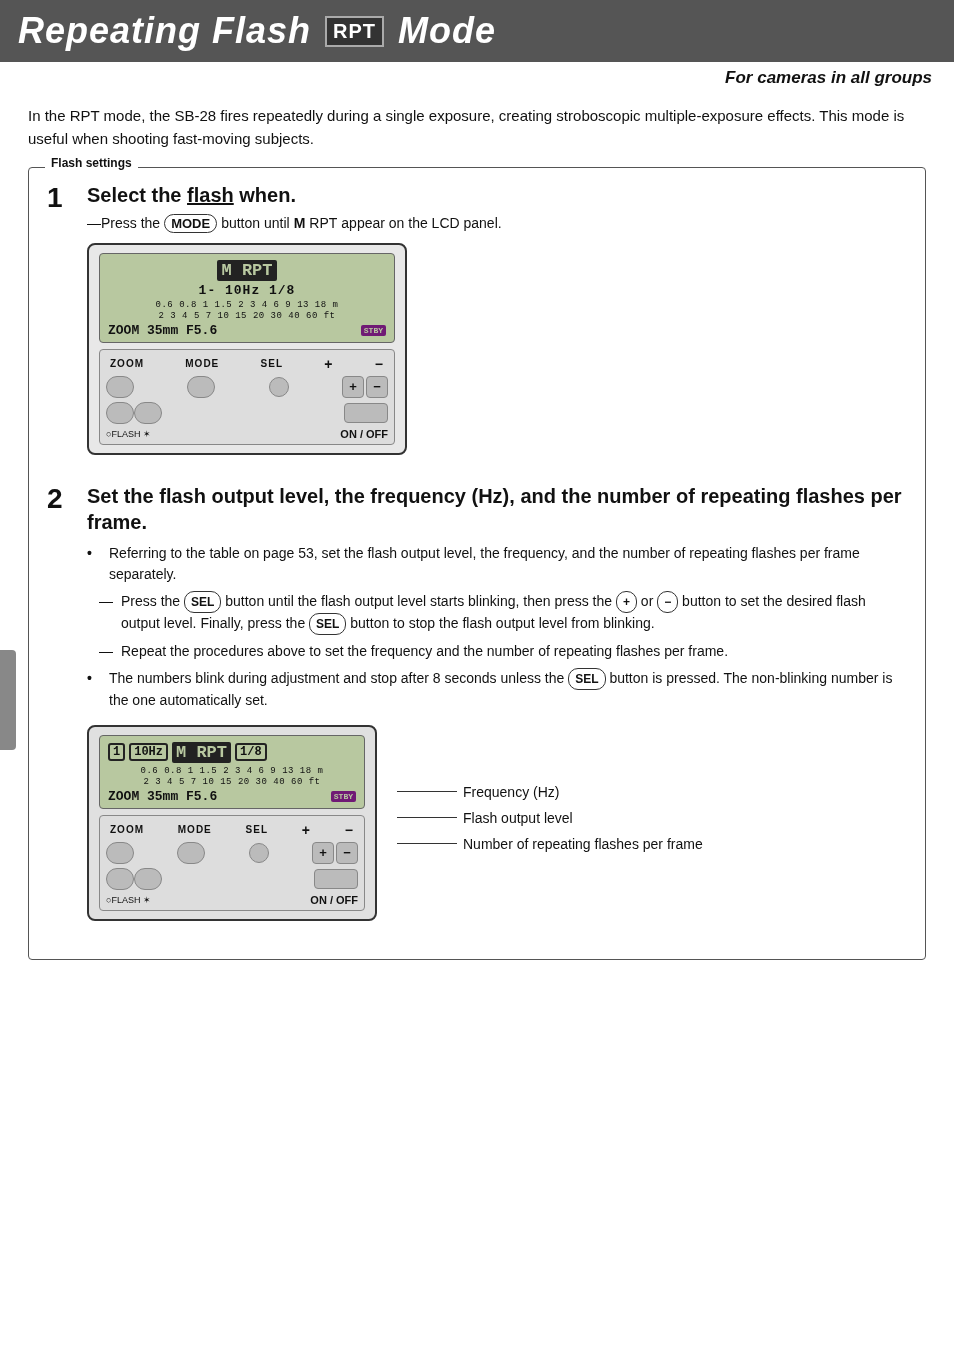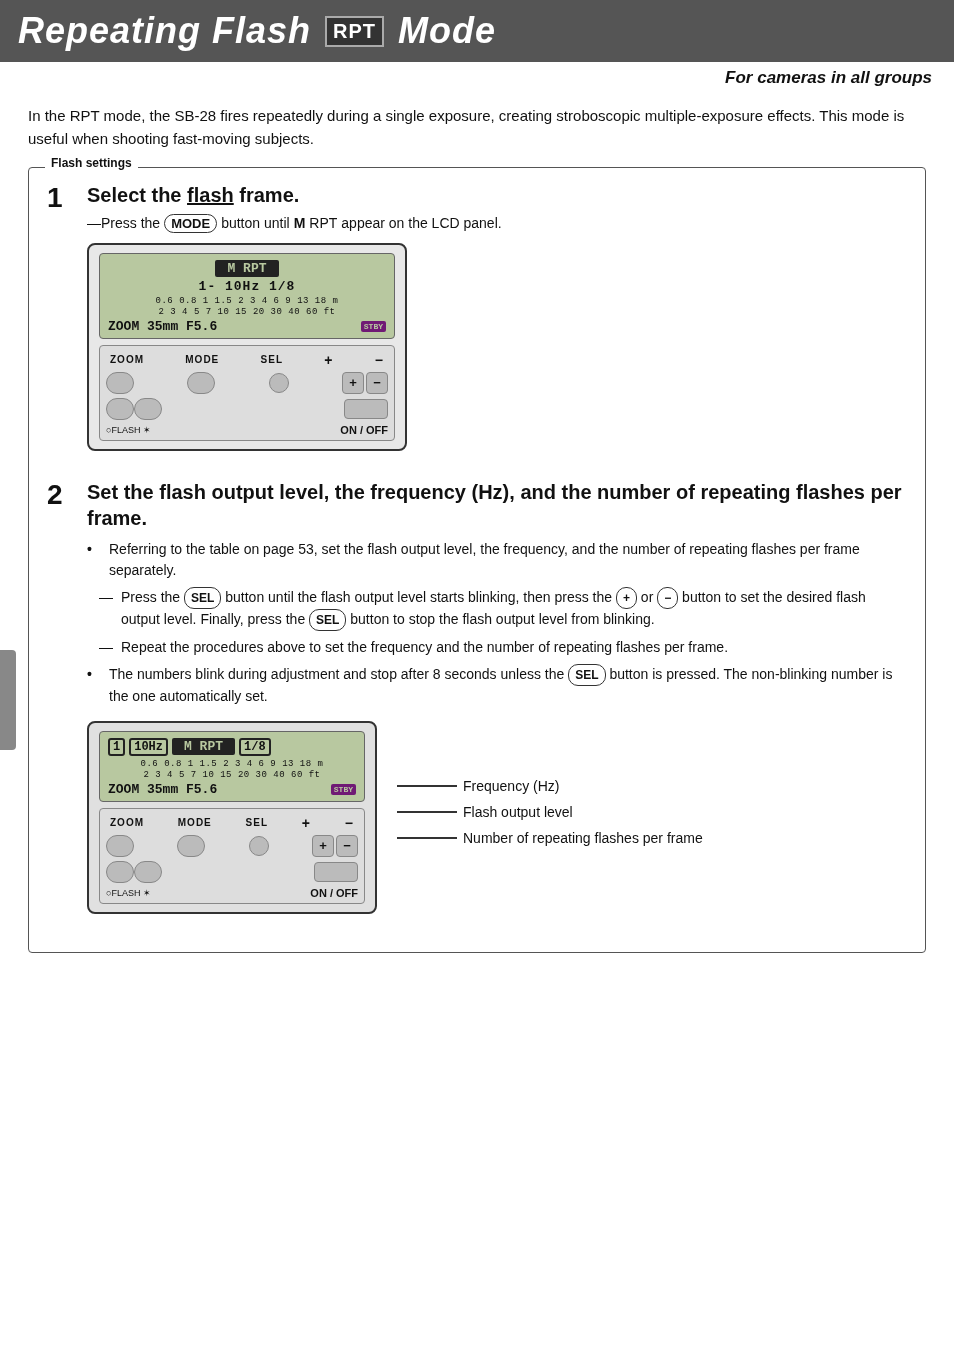--- a/index.html
+++ b/index.html
@@ -147,23 +147,23 @@
     .lcd-top-row {
       display: flex;
       align-items: center;
       justify-content: center;
       gap: 6px;
       margin-bottom: 2px;
     }
     .lcd-mode-badge {
       background: #222;
       color: #b8c8a0;
-      font-size: 13px;
-      font-weight: bold;
-      padding: 1px 12px;
+      font-size: 17px;
+      font-weight: bold;
+      padding: 1px 4px;
       border-radius: 2px;
       display: inline-flex;
       align-items: center;
       gap: 2px;
     }
     .lcd-hz-row {
       font-size: 13px;
       font-weight: bold;
       text-align: center;
       letter-spacing: 1px;
@@ -429,21 +429,21 @@
       <span>mode, the SB-28 fires repeatedly during a single exposure, creating stroboscopic multiple-exposure effects. This mode is useful when shooting fast-moving subjects.</span>
     </p>
 
     <div class="flash-settings-box">
       <div class="flash-settings-label">Flash settings</div>
 
       <div class="step">
         <div class="step-number">1</div>
         <div class="step-content">
           <div class="step-title">
-            <span>Select the </span><span class="underline">flash</span><span> frame.</span>
+            <span>Select the </span><span class="underline">flash</span><span> when.</span>
           </div>
           <div class="step-subtitle">
             <span>—Press the</span>
             <span class="mode-btn">MODE</span>
             <span>button until</span>
             <strong>M</strong>
             <span class="mode-icon">RPT</span>
             <span>appear on the LCD panel.</span>
           </div>
 

